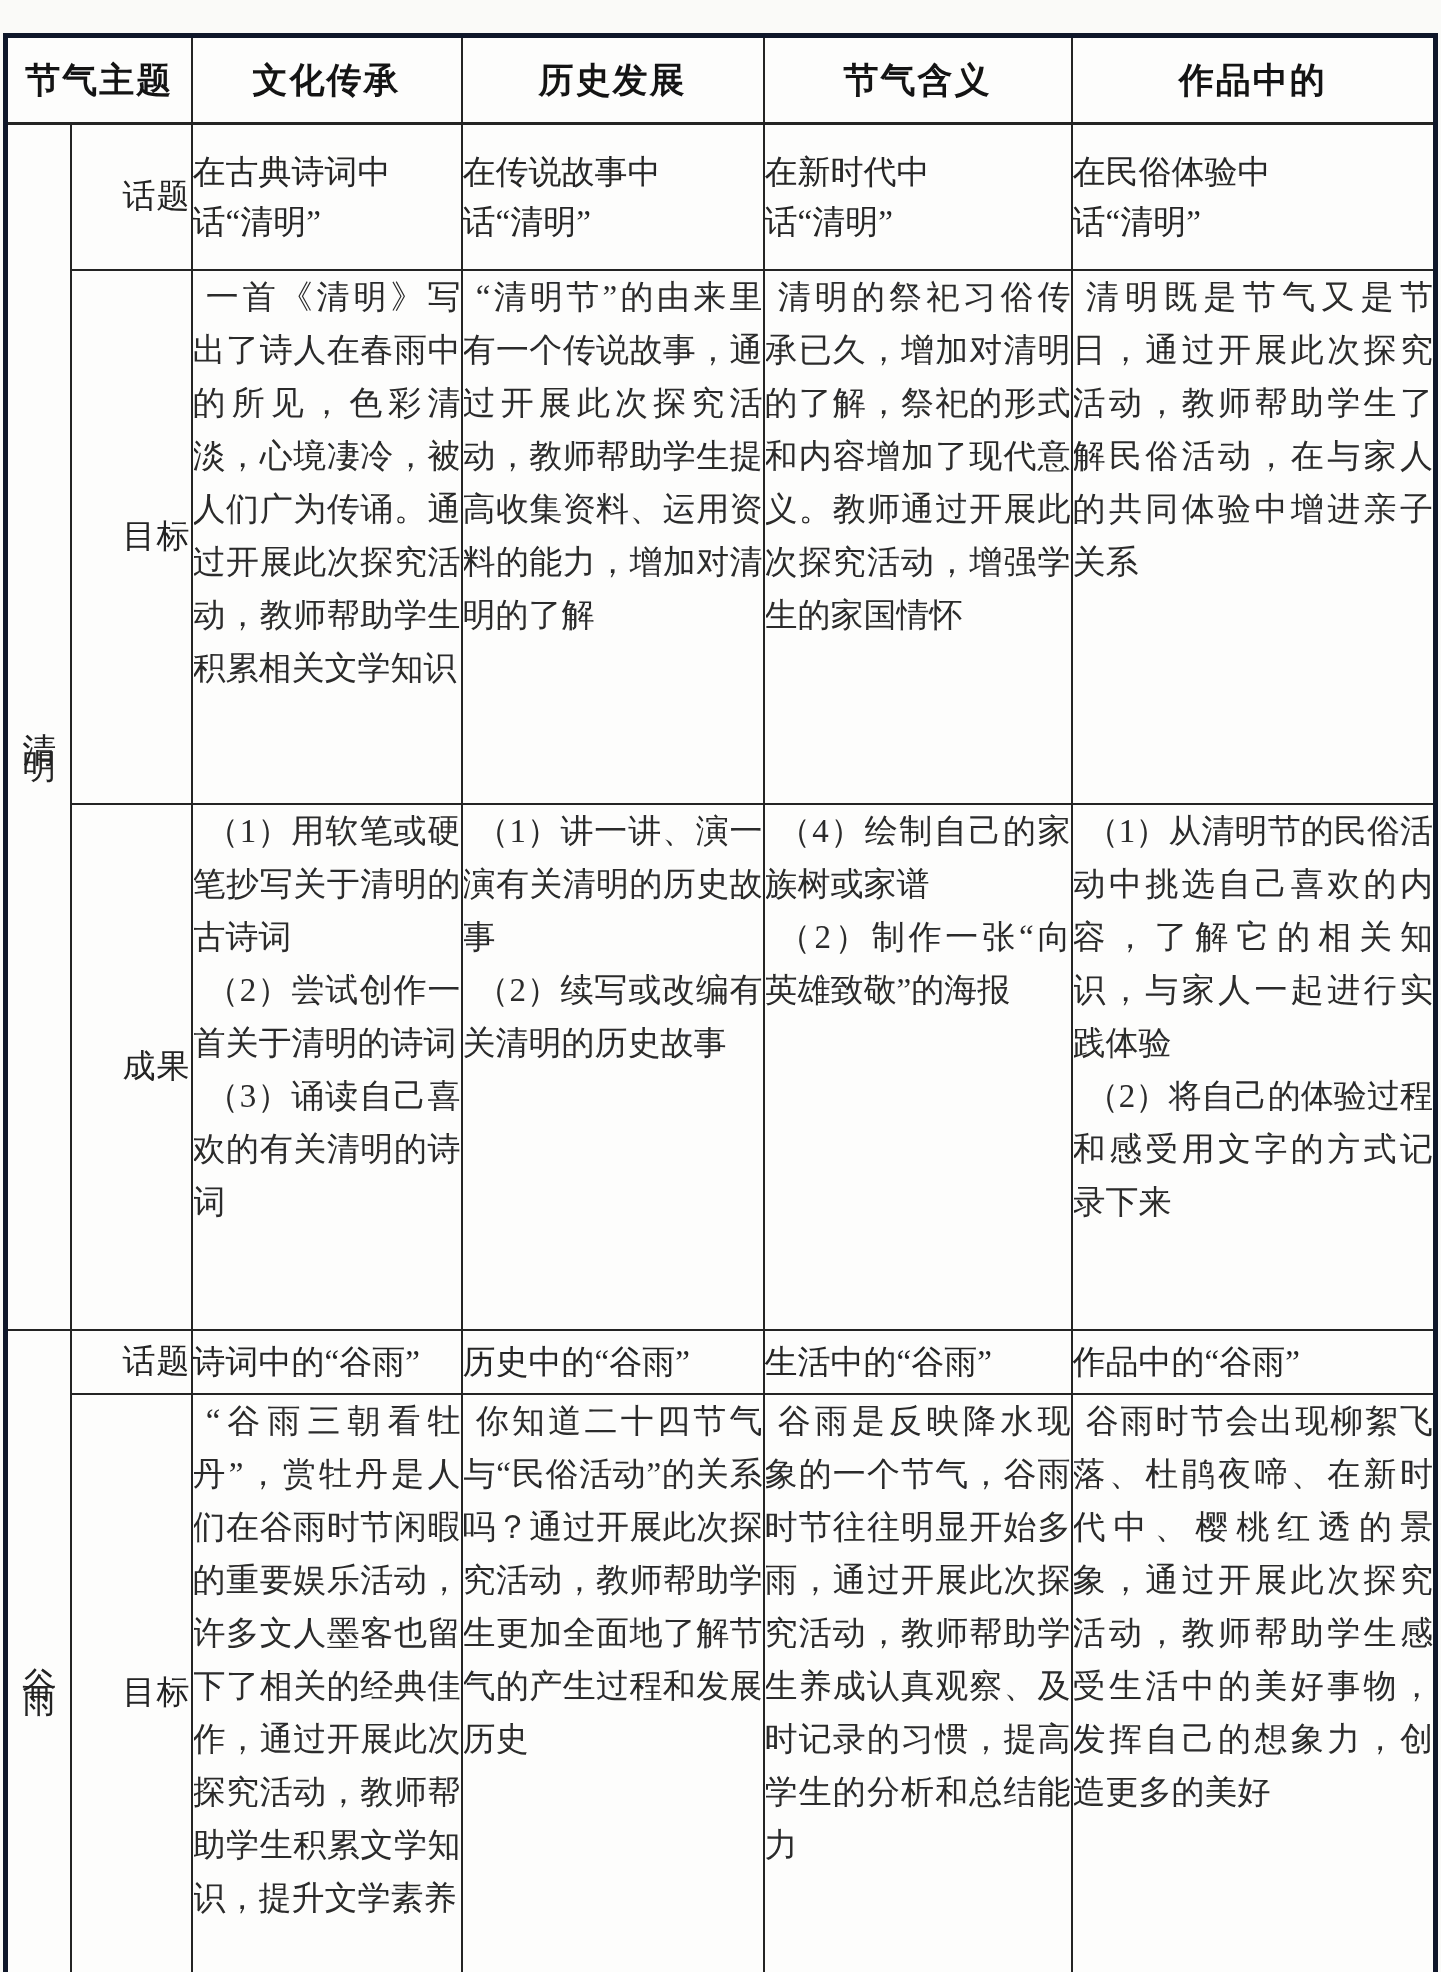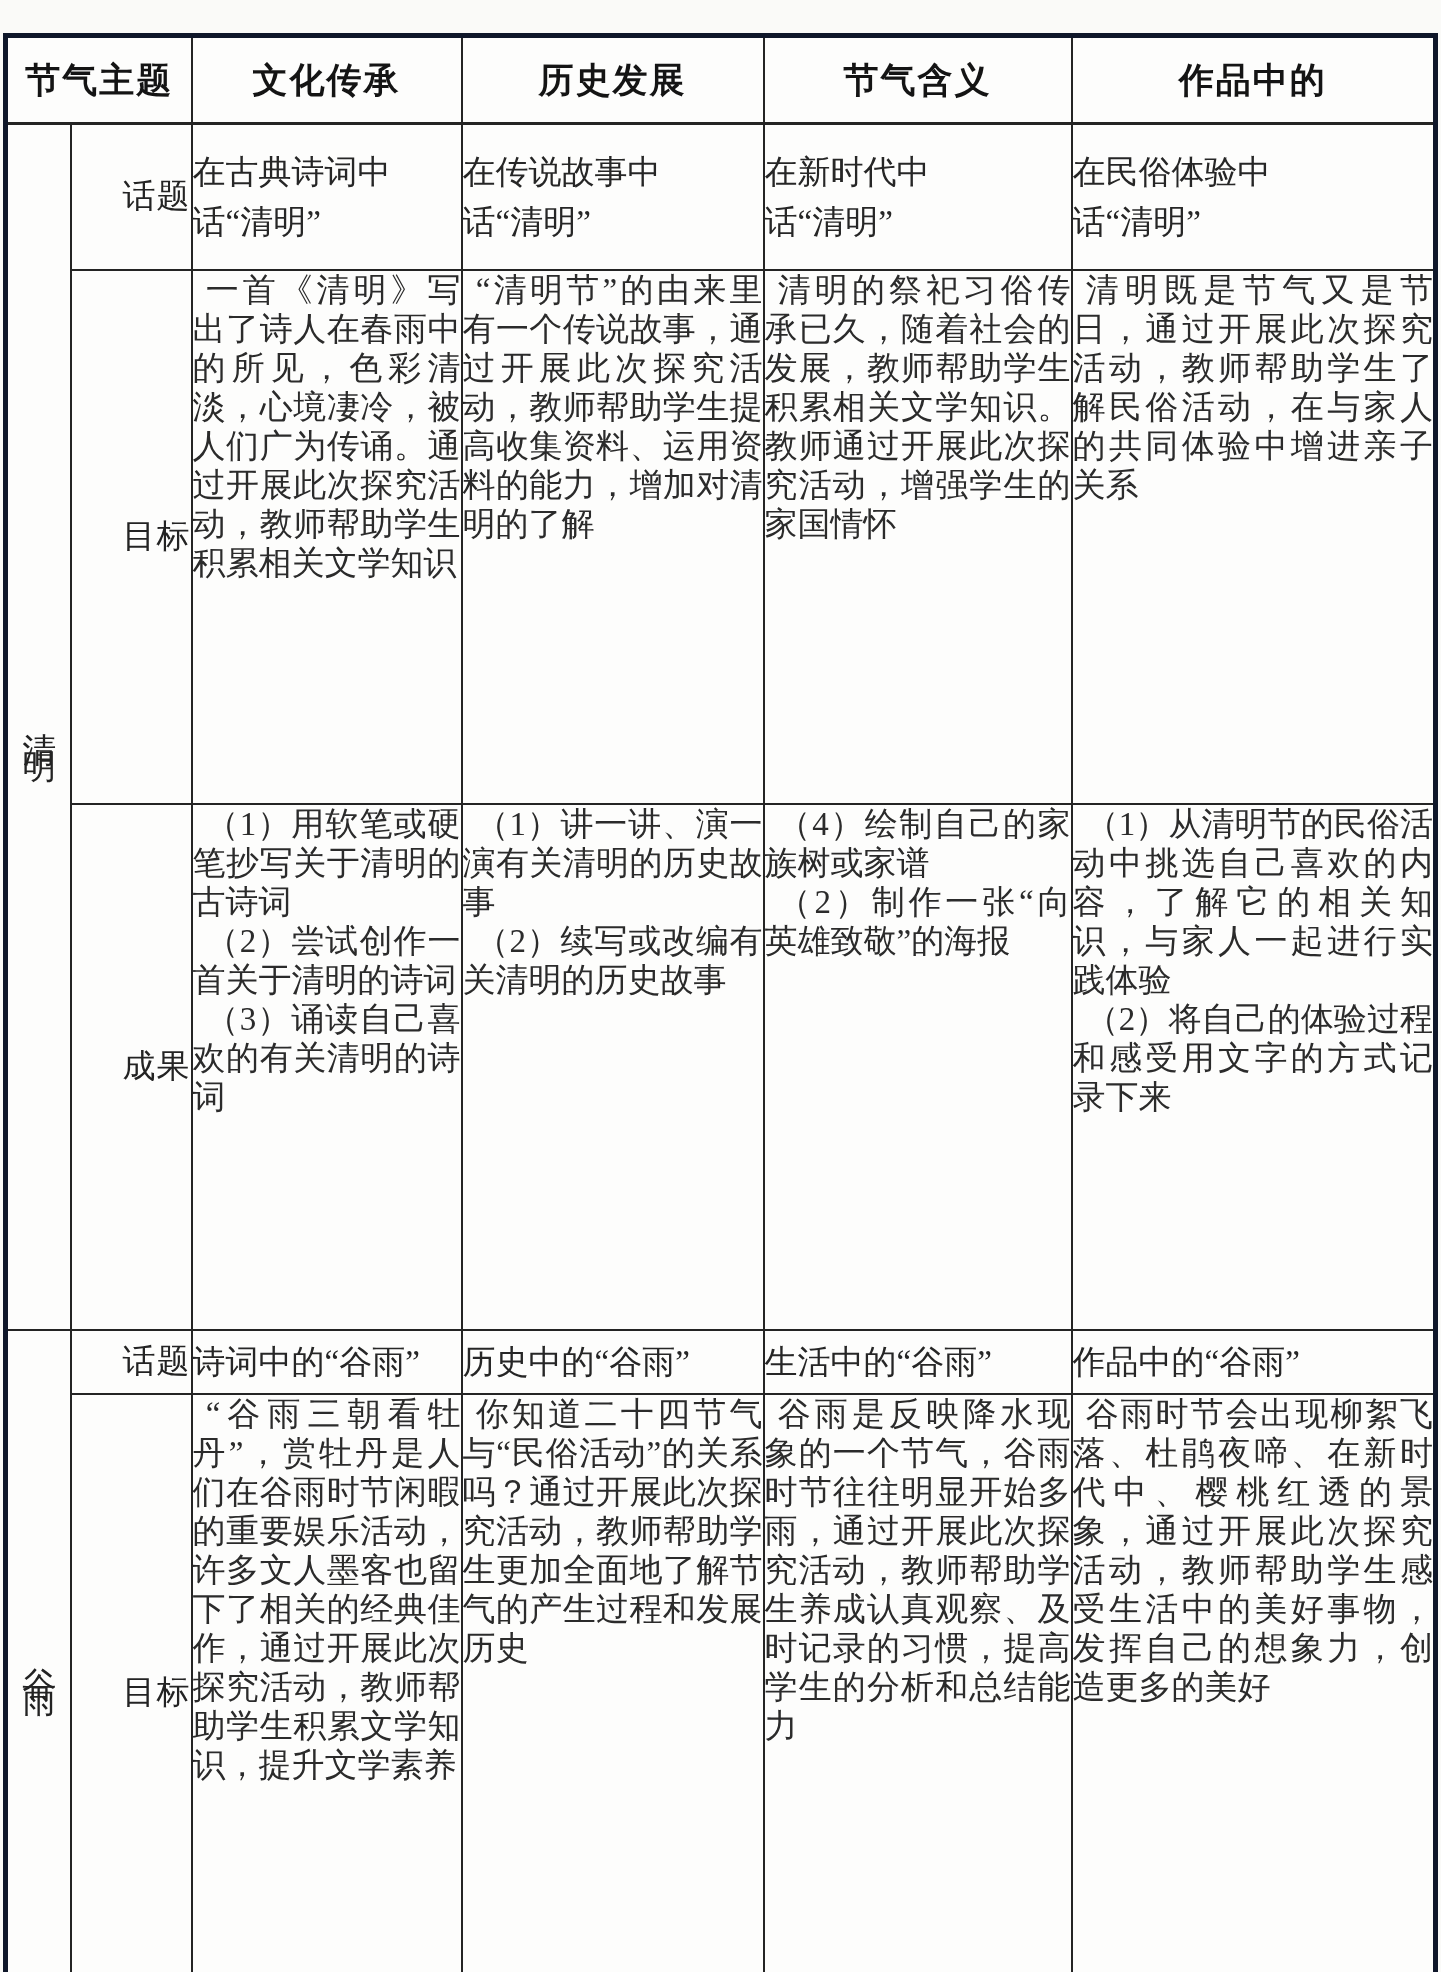--- a/index.html
+++ b/index.html
@@ -68,22 +68,23 @@
   td.topic-cell {
     vertical-align: middle;
     font-size: 33px;
     line-height: 50px;
     color: #262626;
   }
   td.content-cell {
     vertical-align: top;
     padding: 12px 12px 8px 13px;
     font-size: 33px;
-    line-height: 39px;
+    line-height: 53px;
     color: #2b2b2b;
+    border-radius: 13px;
   }
   td.content-cell p {
     margin: 0;
     text-indent: 0.4em;
     text-align: justify;
     text-justify: inter-character;
     text-align-last: left;
   }
   .tline { display: block; }
 </style>
@@ -135,21 +136,21 @@
 
     <tr style="height:534px">
       <td class="sublabel-cell">目标</td>
       <td class="content-cell">
         <p>一首《清明》写出了诗人在春雨中的所见，色彩清淡，心境凄冷，被人们广为传诵。通过开展此次探究活动，教师帮助学生积累相关文学知识</p>
       </td>
       <td class="content-cell">
         <p>“清明节”的由来里有一个传说故事，通过开展此次探究活动，教师帮助学生提高收集资料、运用资料的能力，增加对清明的了解</p>
       </td>
       <td class="content-cell">
-        <p>清明的祭祀习俗传承已久，随着社会的发展，教师帮助学生积累相关文学知识。教师通过开展此次探究活动，增强学生的家国情怀</p>
+        <p>清明的祭祀习俗传承已久，增加对清明的了解，祭祀的形式和内容增加了现代意义。教师通过开展此次探究活动，增强学生的家国情怀</p>
       </td>
       <td class="content-cell">
         <p>清明既是节气又是节日，通过开展此次探究活动，教师帮助学生了解民俗活动，在与家人的共同体验中增进亲子关系</p>
       </td>
     </tr>
 
     <tr style="height:526px">
       <td class="sublabel-cell">成果</td>
       <td class="content-cell">
         <p>（1）用软笔或硬笔抄写关于清明的古诗词</p>

